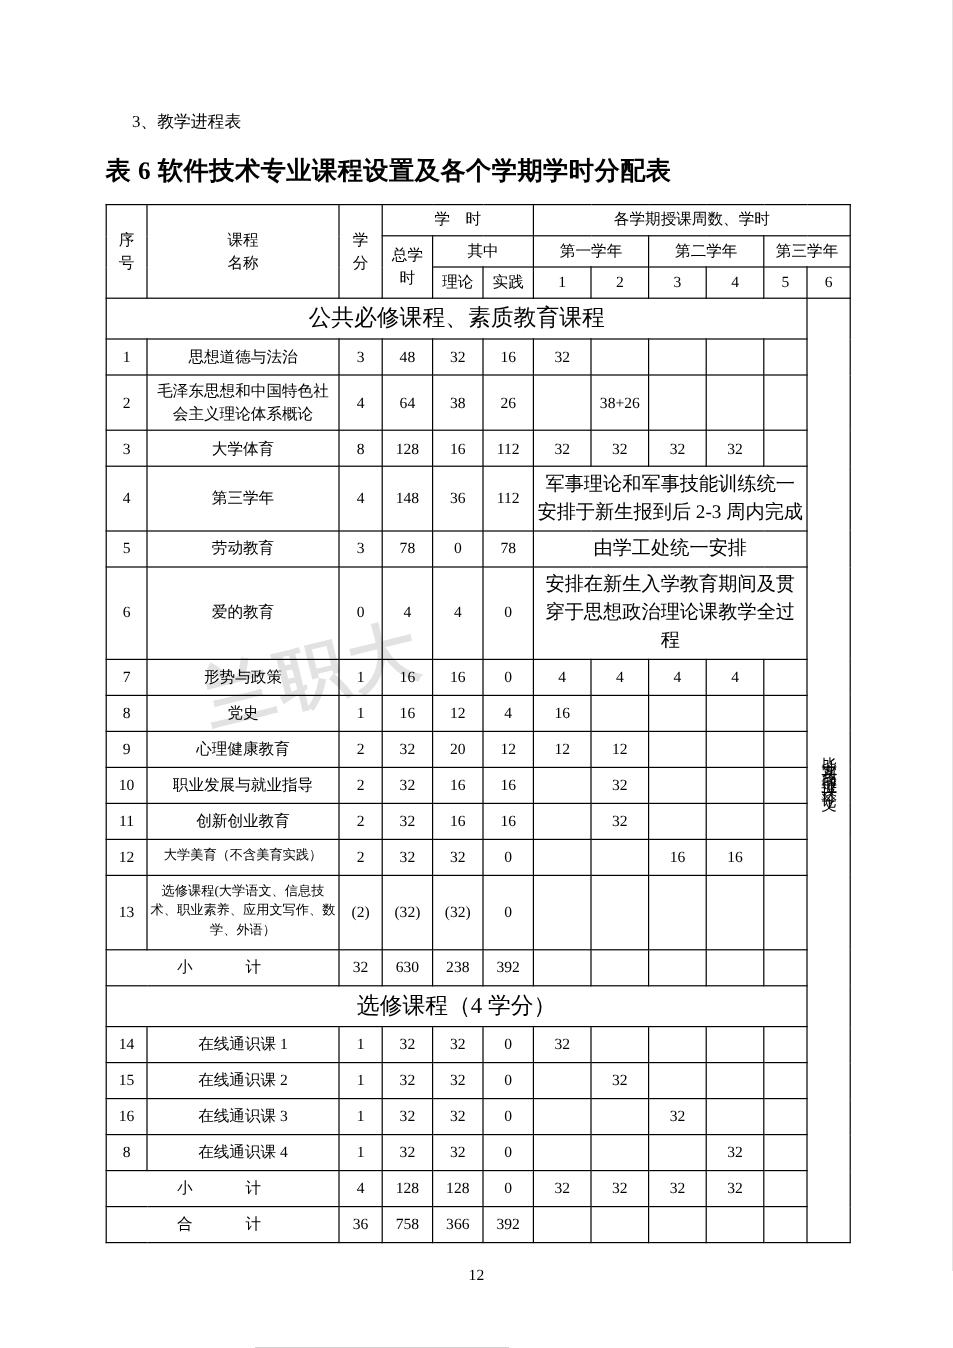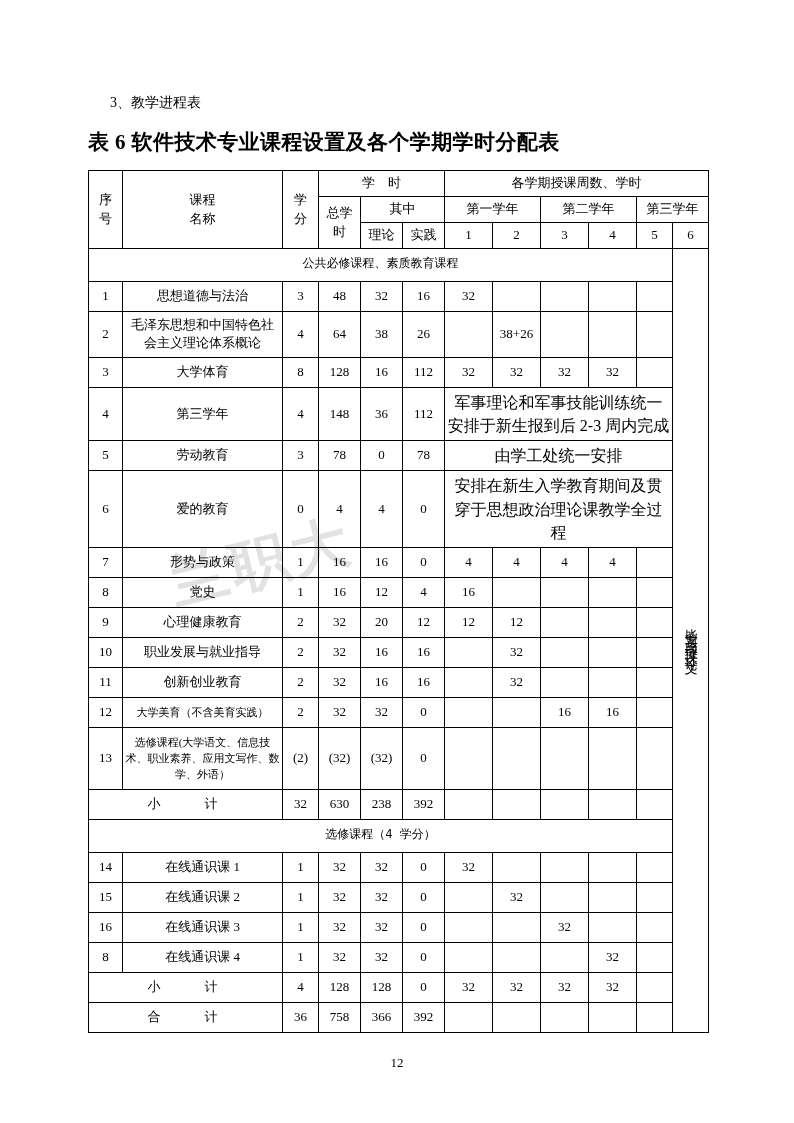--- a/index.html
+++ b/index.html
@@ -55,22 +55,21 @@
   }
   .vh { 
     line-height: 1.15;
     font-size: 13px;
   }
   .tall { height: 30px; }
   .row-2line { height: 46px; }
   .row-3line { height: 62px; }
   .bandrow td { height: 26px; }
   .band {
-    font-size: 12px;
-    font-family: Liberation Mono, monospace;
+    font-size: 19px;
   }
   .note {
     text-align: center;
     font-size: 16px;
     line-height: 1.55;
     padding: 4px 6px;
   }
   .lefty {
     text-align: left;
     padding-left: 4px;

